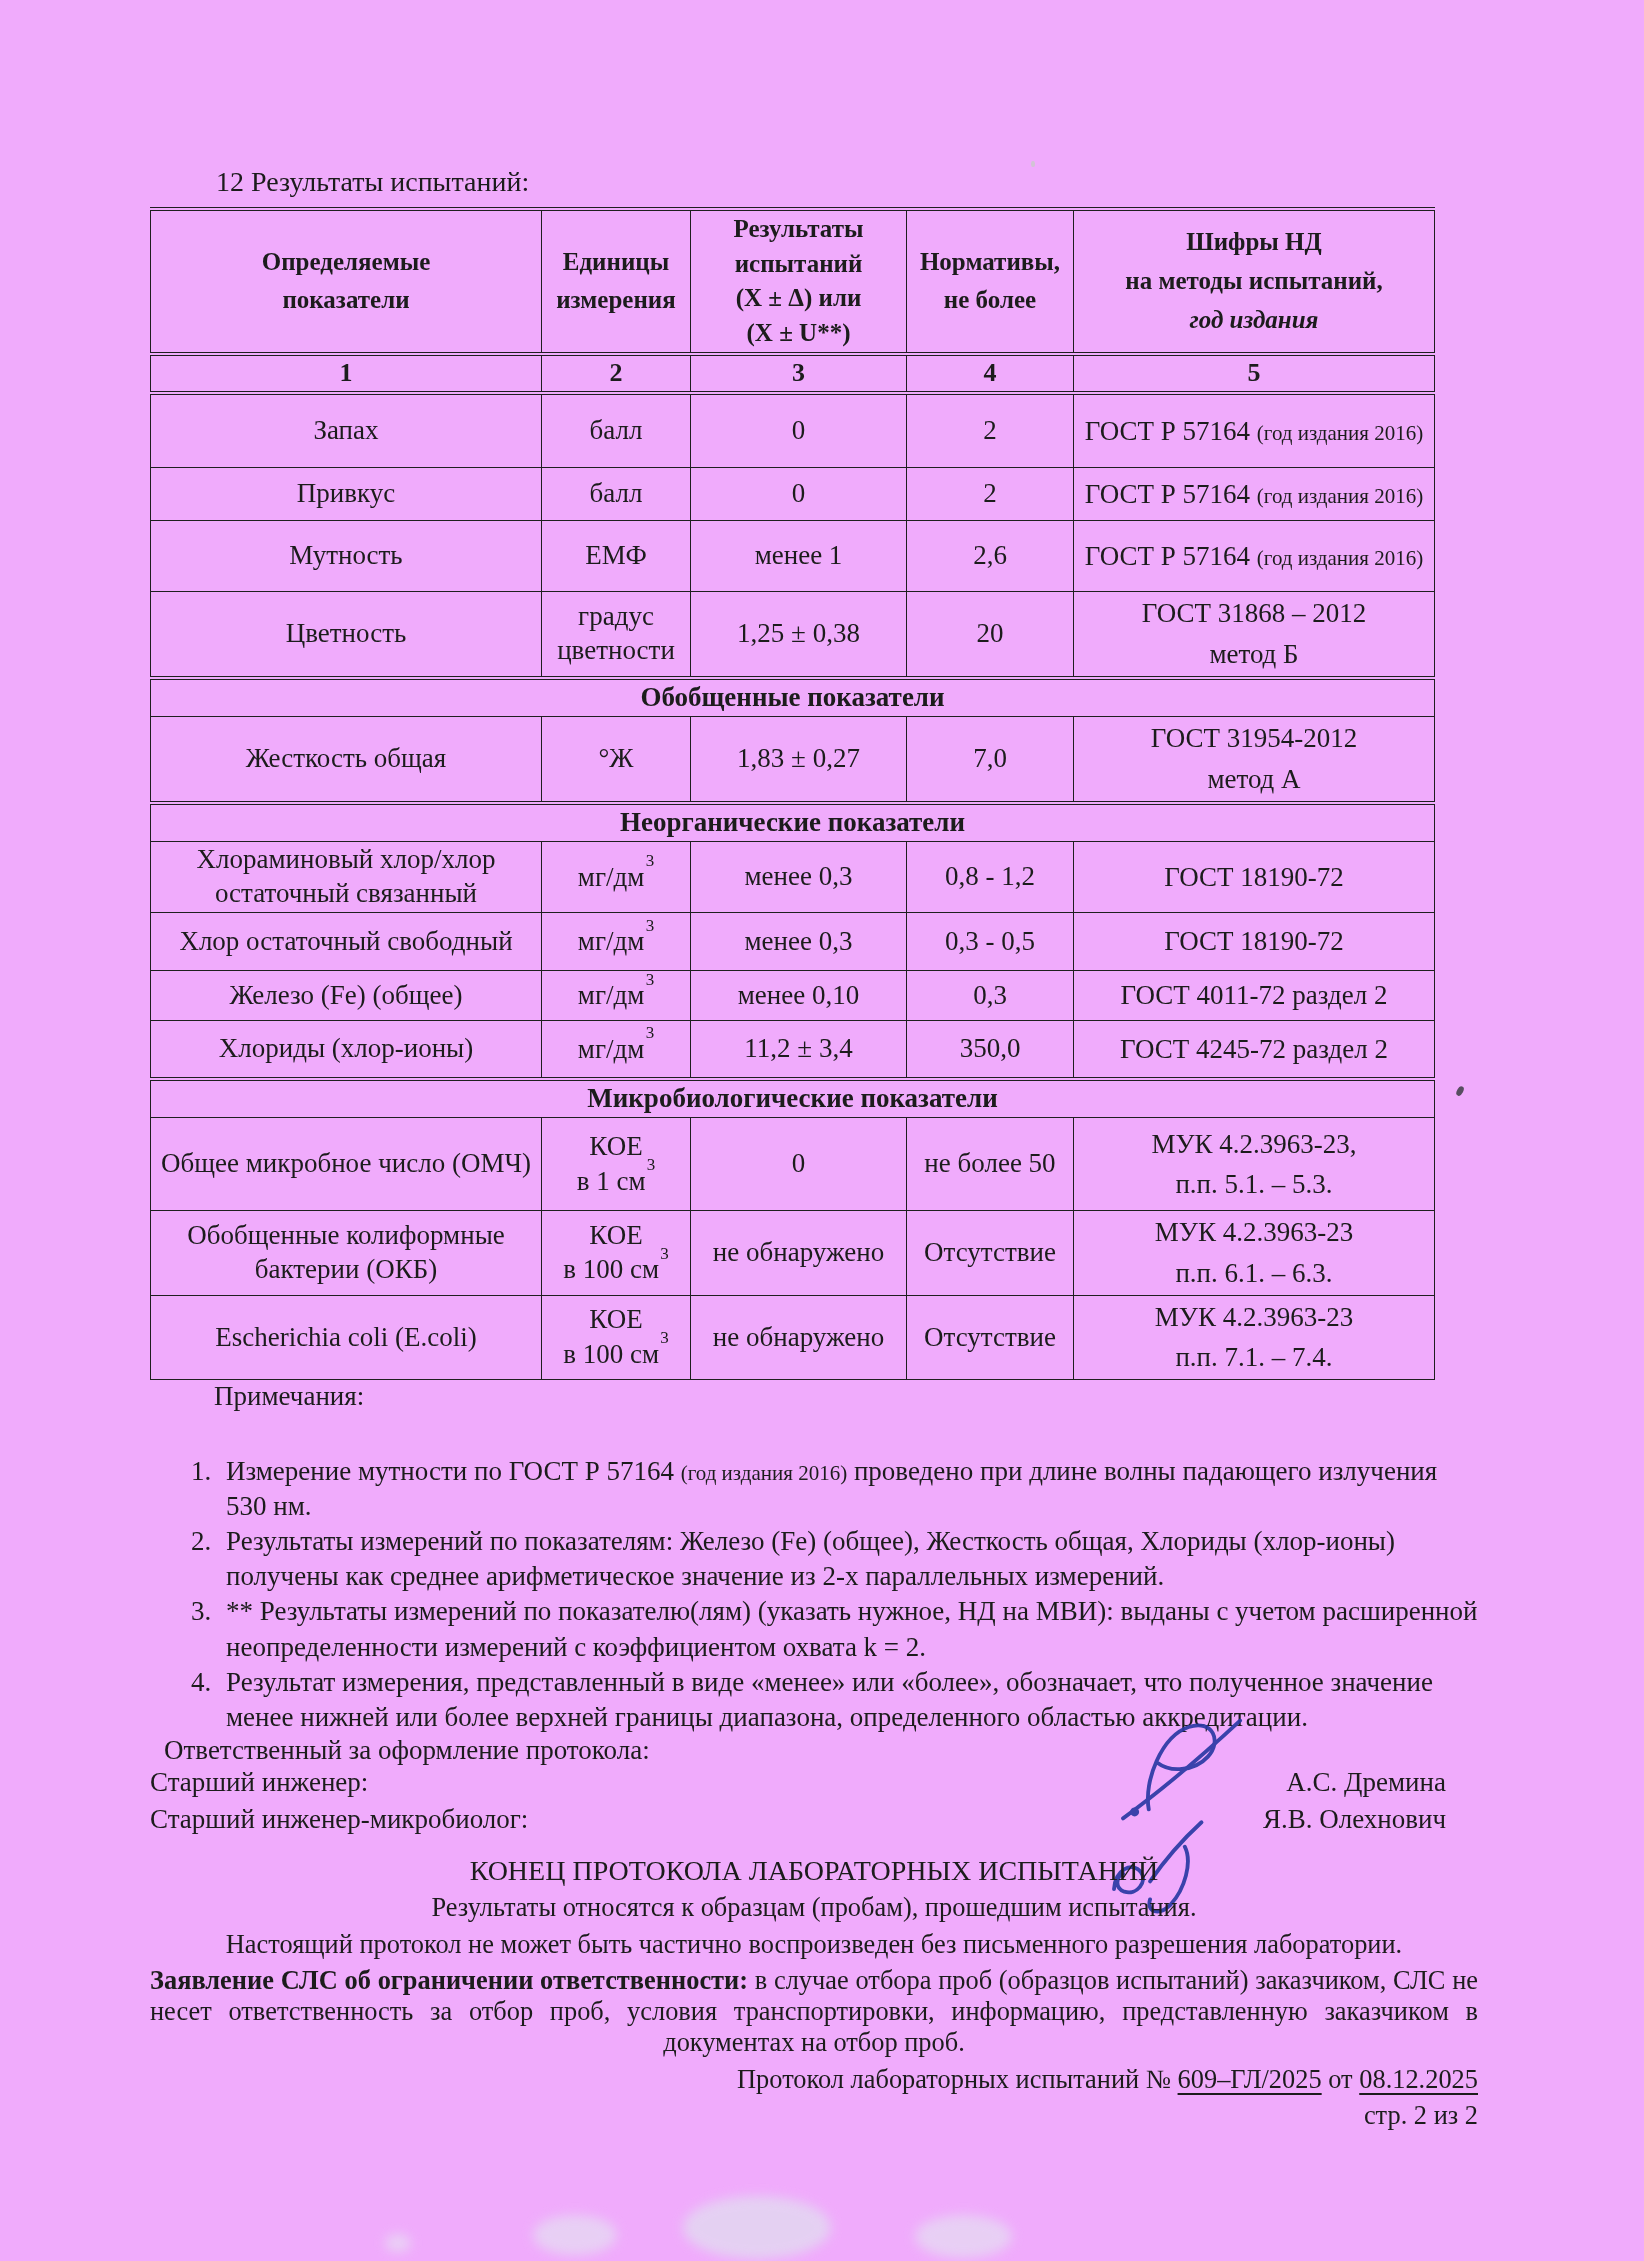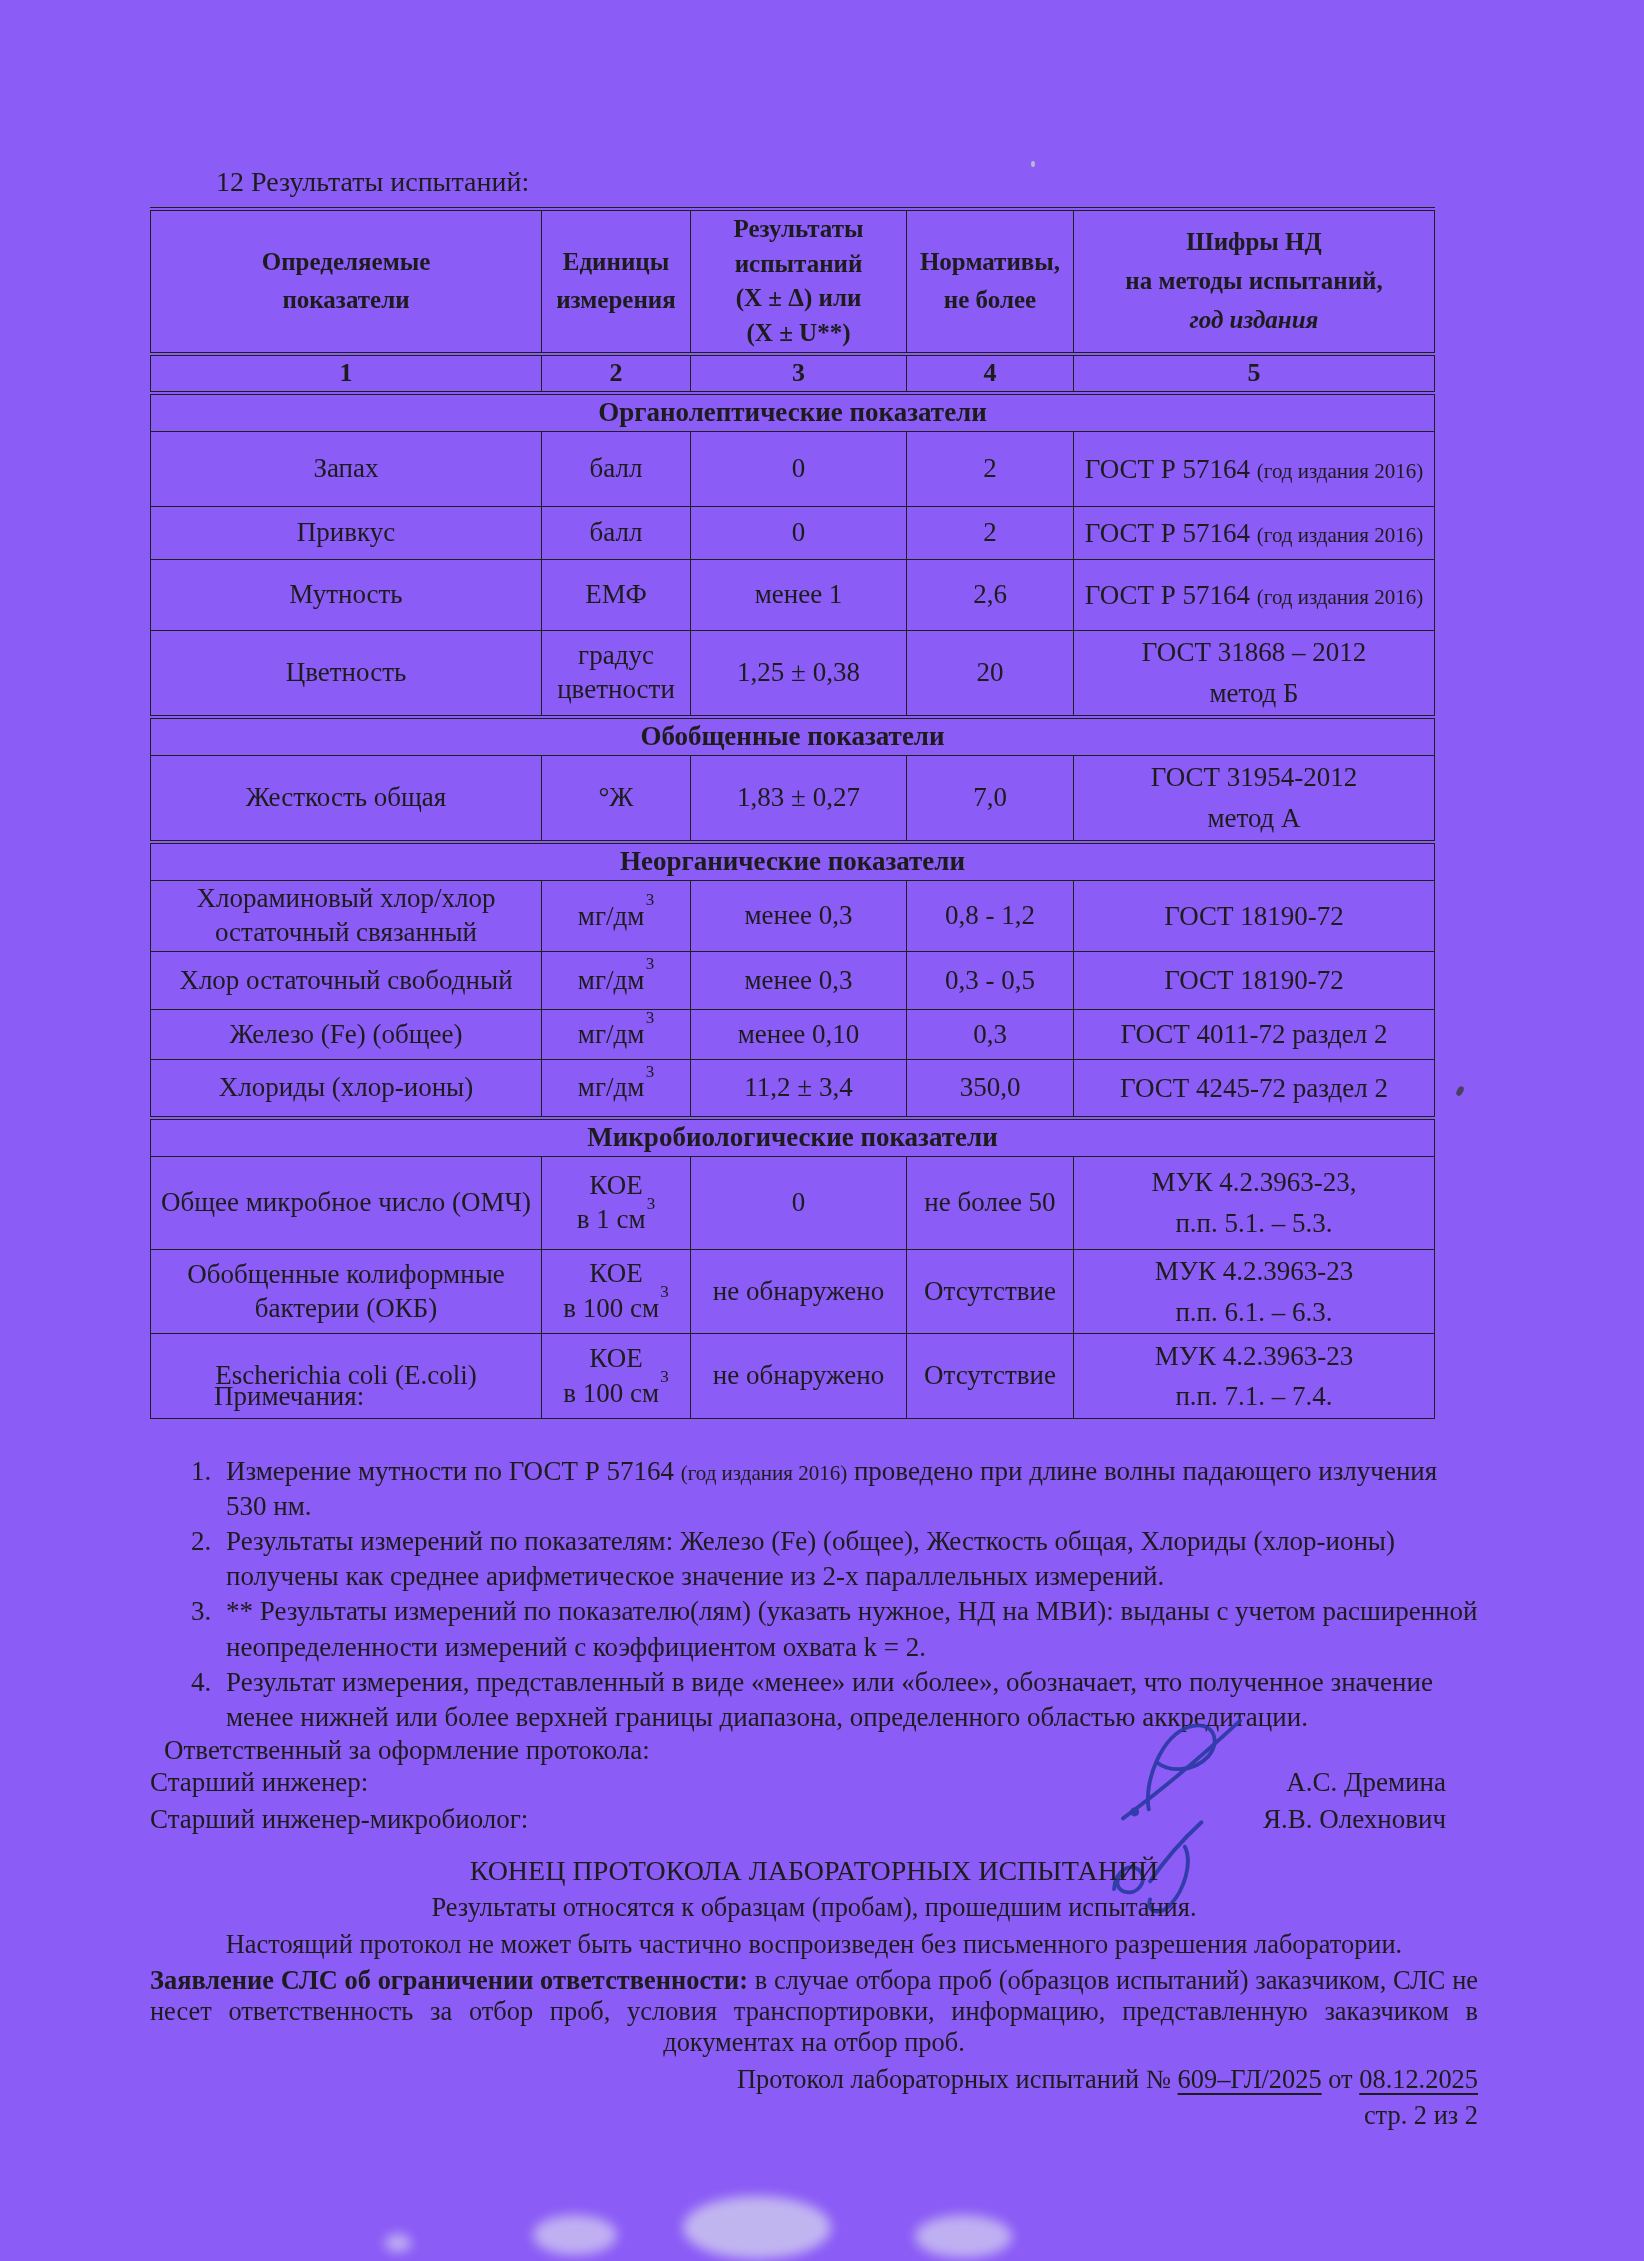--- a/index.html
+++ b/index.html
@@ -1,19 +1,19 @@
 <!DOCTYPE html>
 <html style="font-size:10.3px"><head>
 <meta charset="utf-8">
 <style>
   html,body{margin:0;padding:0;background:#e9e9e9;}
   #page{
     position:relative;
     width:1644px;height:2261px;
-    background:#8b5cf6;
+    background:#f0abfc;
     font-family:"Liberation Serif","DejaVu Serif",serif;
     color:#1c1c1c;
     overflow:hidden;
   }
   
   #content{position:absolute;left:150px;top:166px;width:1285px;}
   .doc-title{font-size:28px;margin:0 0 9px 66px;}
   table.results{
     border-collapse:collapse;table-layout:fixed;width:1285px;
     font-size:27px;line-height:1.25;
@@ -113,23 +113,20 @@
       </tr>
 
       <tr class="nums" style="height:33px">
         <td>1</td>
         <td>2</td>
         <td>3</td>
         <td>4</td>
         <td>5</td>
       </tr>
 
-      <tr class="band" style="height:28px">
-        <td colspan="5">Органолептические показатели</td>
-      </tr>
 
       <tr style="height:75px">
         <td class="c1cell">Запах</td>
         <td>
               <span class="hline hide-if-empty"><span>балл</span></span>
             </td>
         <td>0</td>
         <td>2</td>
         <td class="c5cell">
               <span class="ndl hide-if-empty"><span>ГОСТ Р 57164</span> <span class="small">(год издания 2016)</span></span>

